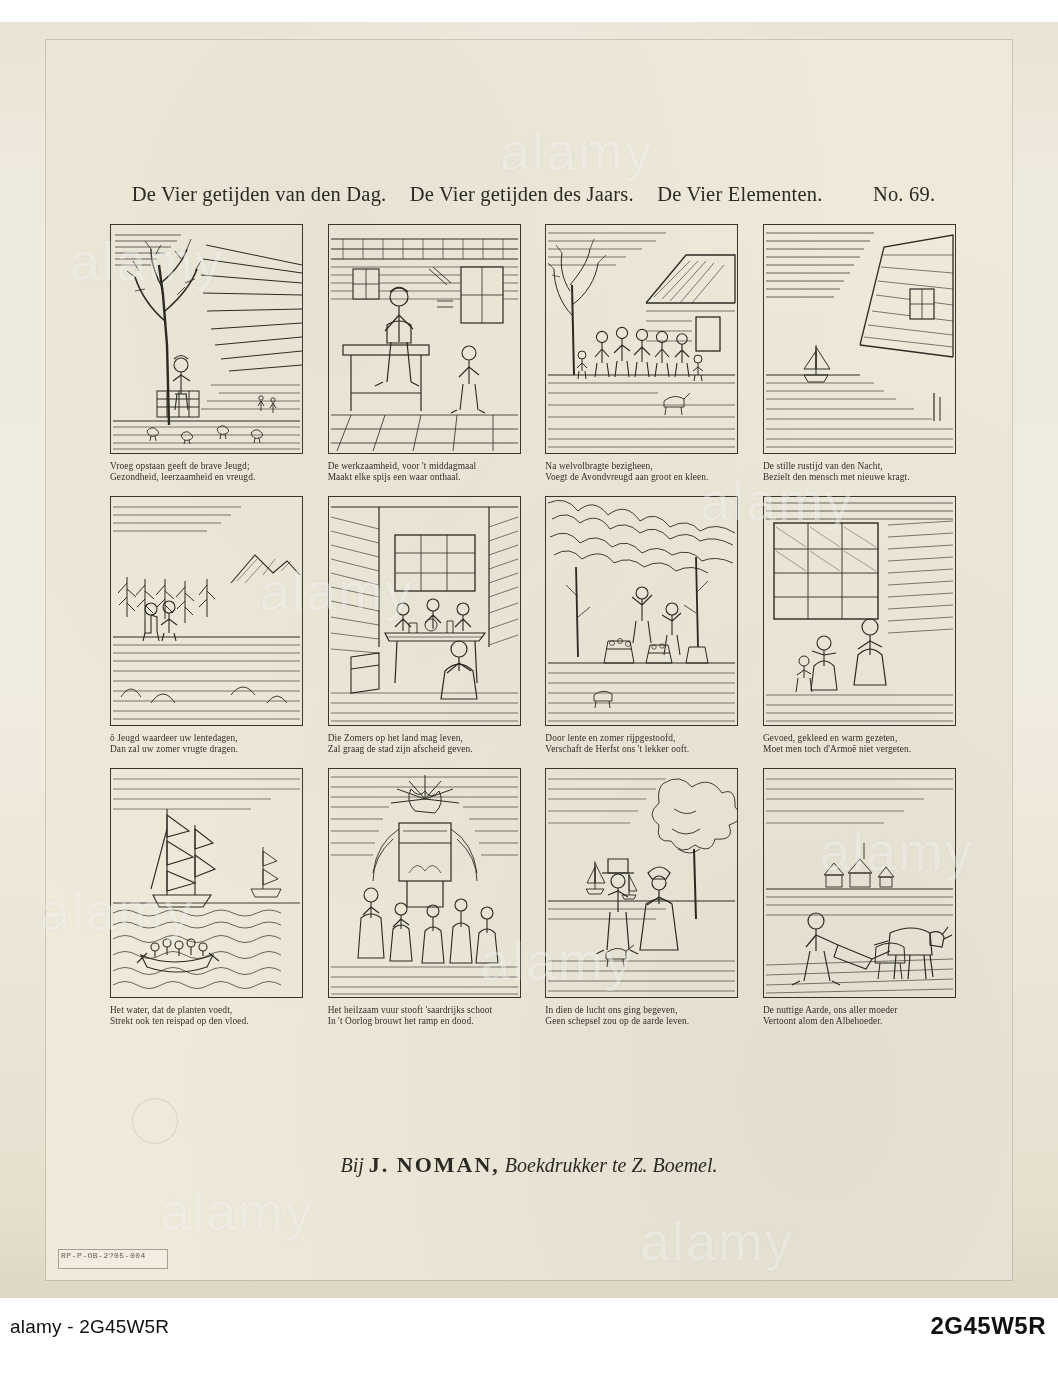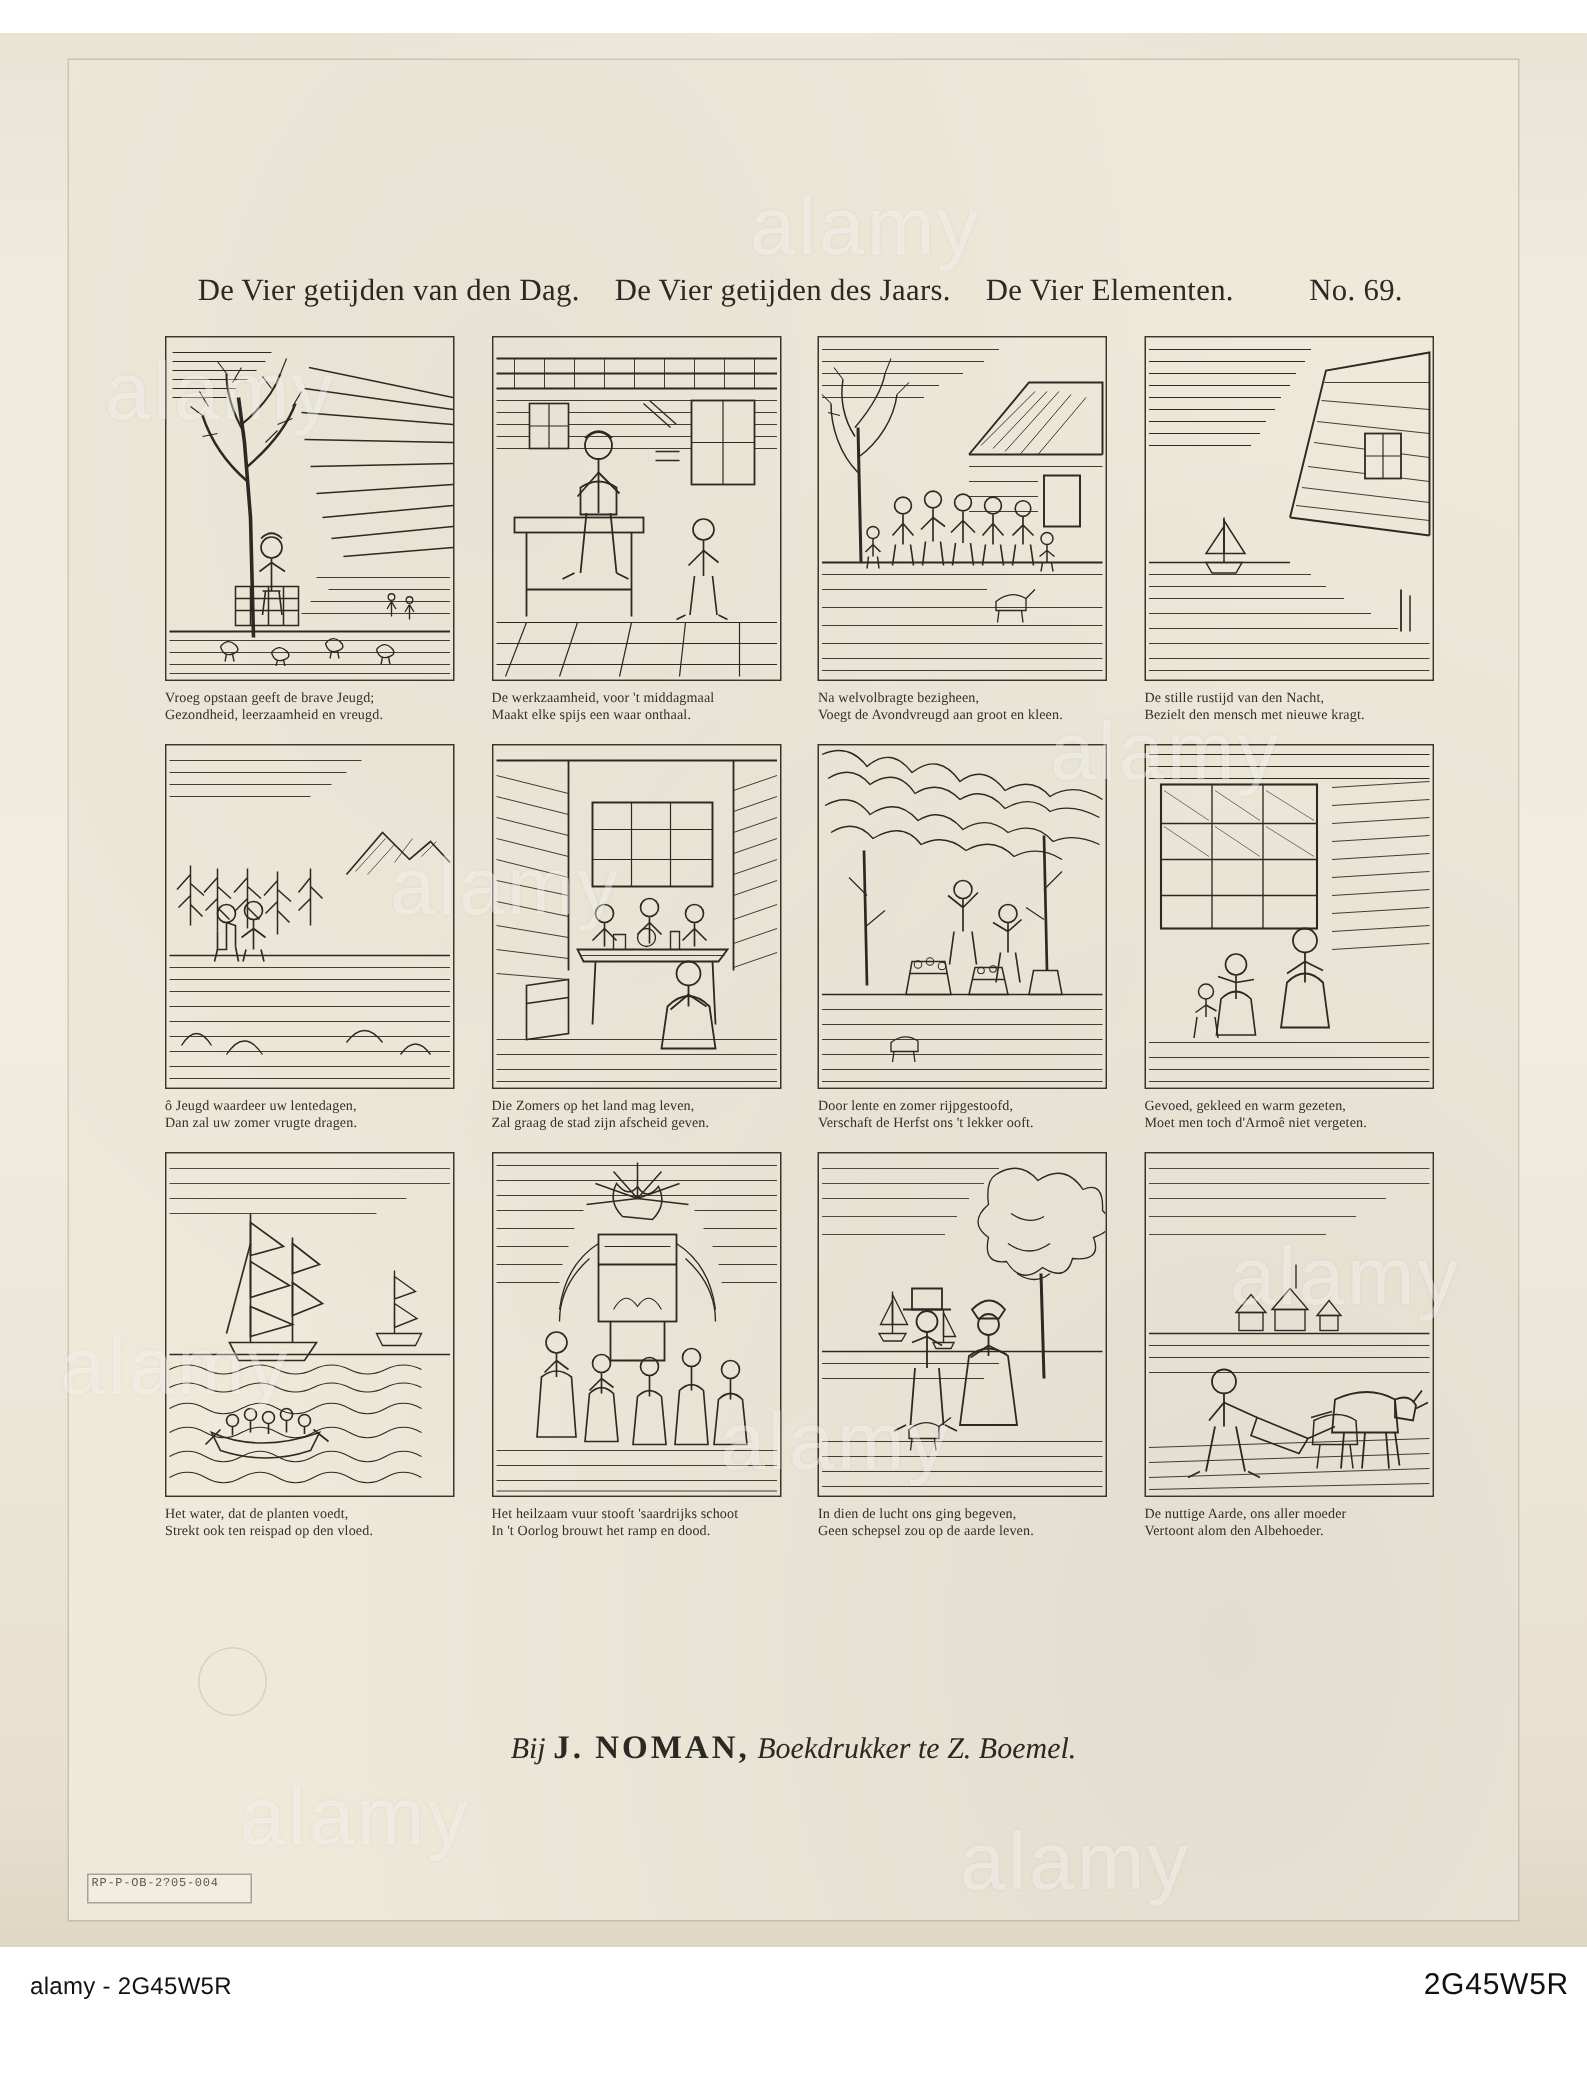--- a/index.html
+++ b/index.html
@@ -99,28 +99,28 @@
   
   #blindstamp{
     position:absolute;left:86px;top:1058px;width:46px;height:46px;
     border-radius:50%;
     box-shadow:inset 0 0 0 1px rgba(120,112,90,0.35);
     opacity:.55;
   }
 
   
   #alamy-left{
-    position:absolute;left:20px;top:1316px;
+    position:absolute;left:10px;top:1316px;
     font-family:"Liberation Sans", sans-serif;
-    font-size:16px;color:#111;letter-spacing:0.2px;
+    font-size:19px;color:#111;letter-spacing:0.2px;
   }
   #alamy-right{
     position:absolute;right:12px;top:1312px;
     font-family:"Liberation Sans", sans-serif;
-    font-size:20px;color:#111;letter-spacing:0.5px;font-weight:400;
+    font-size:24px;color:#111;letter-spacing:0.5px;font-weight:700;
   }
   #watermark{
     position:absolute;left:0;top:0;width:1058px;height:1390px;
     pointer-events:none;
     display:flex;align-items:center;justify-content:center;
   }
   #watermark .wm{
     font-family:"Liberation Sans", sans-serif;
     font-size:54px;color:rgba(255,255,255,0.40);
     letter-spacing:2px;

